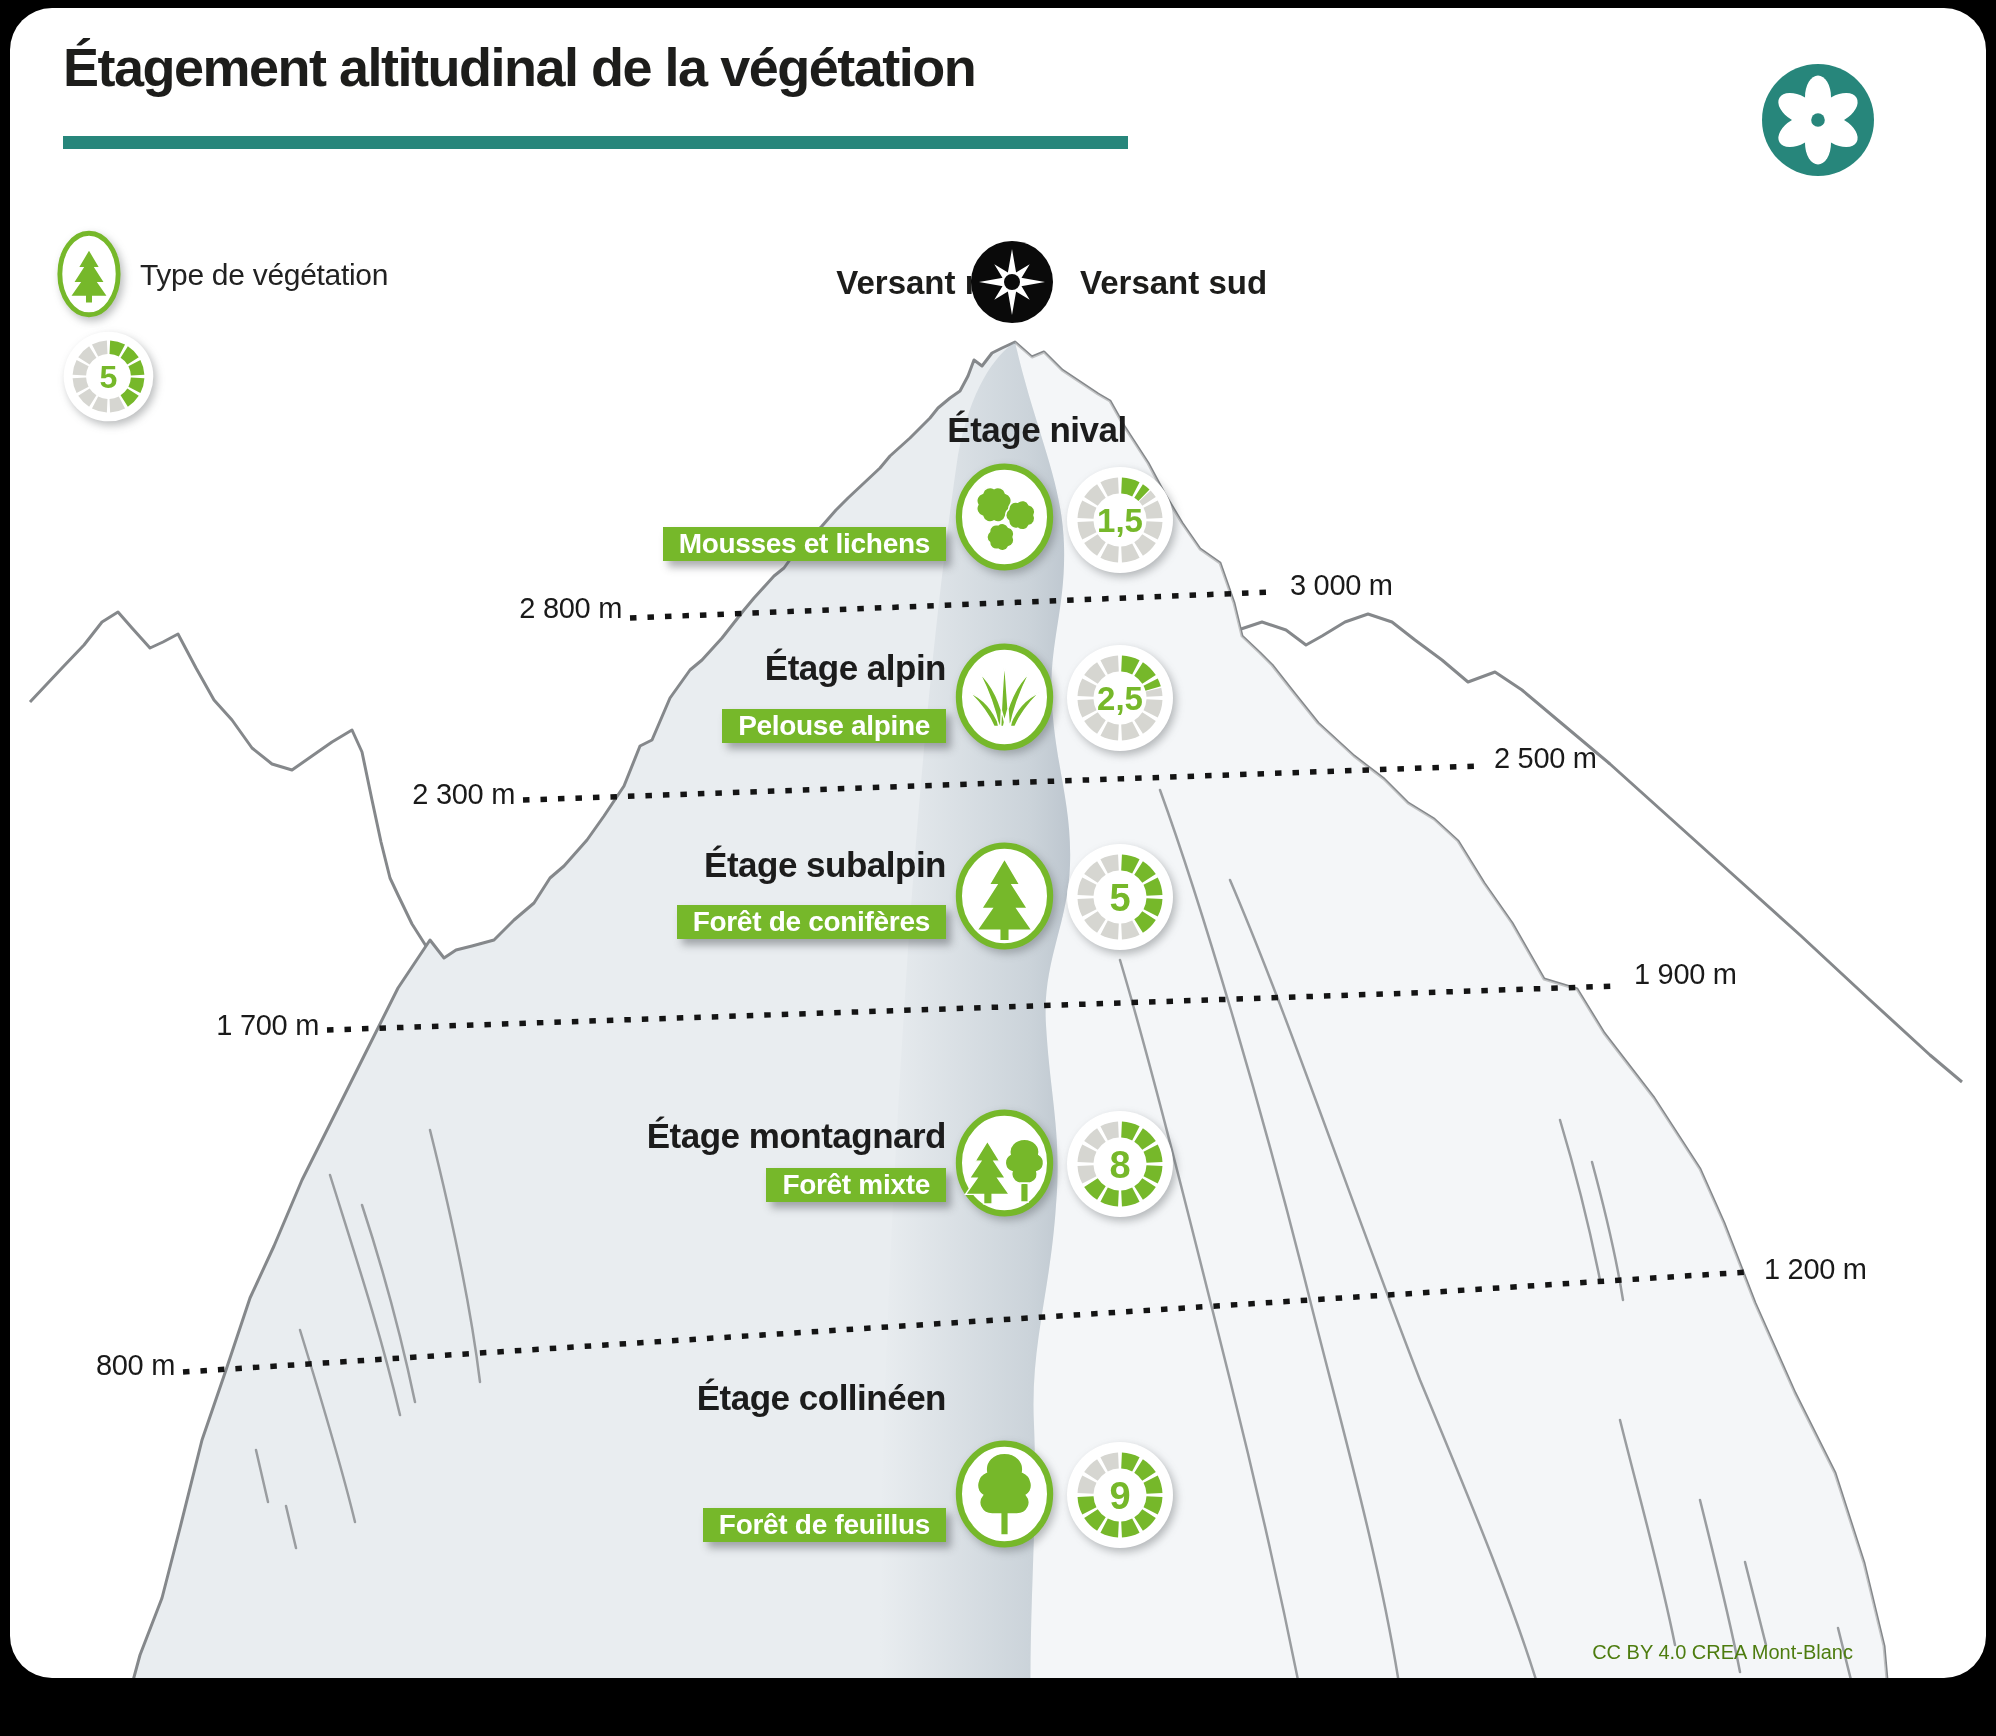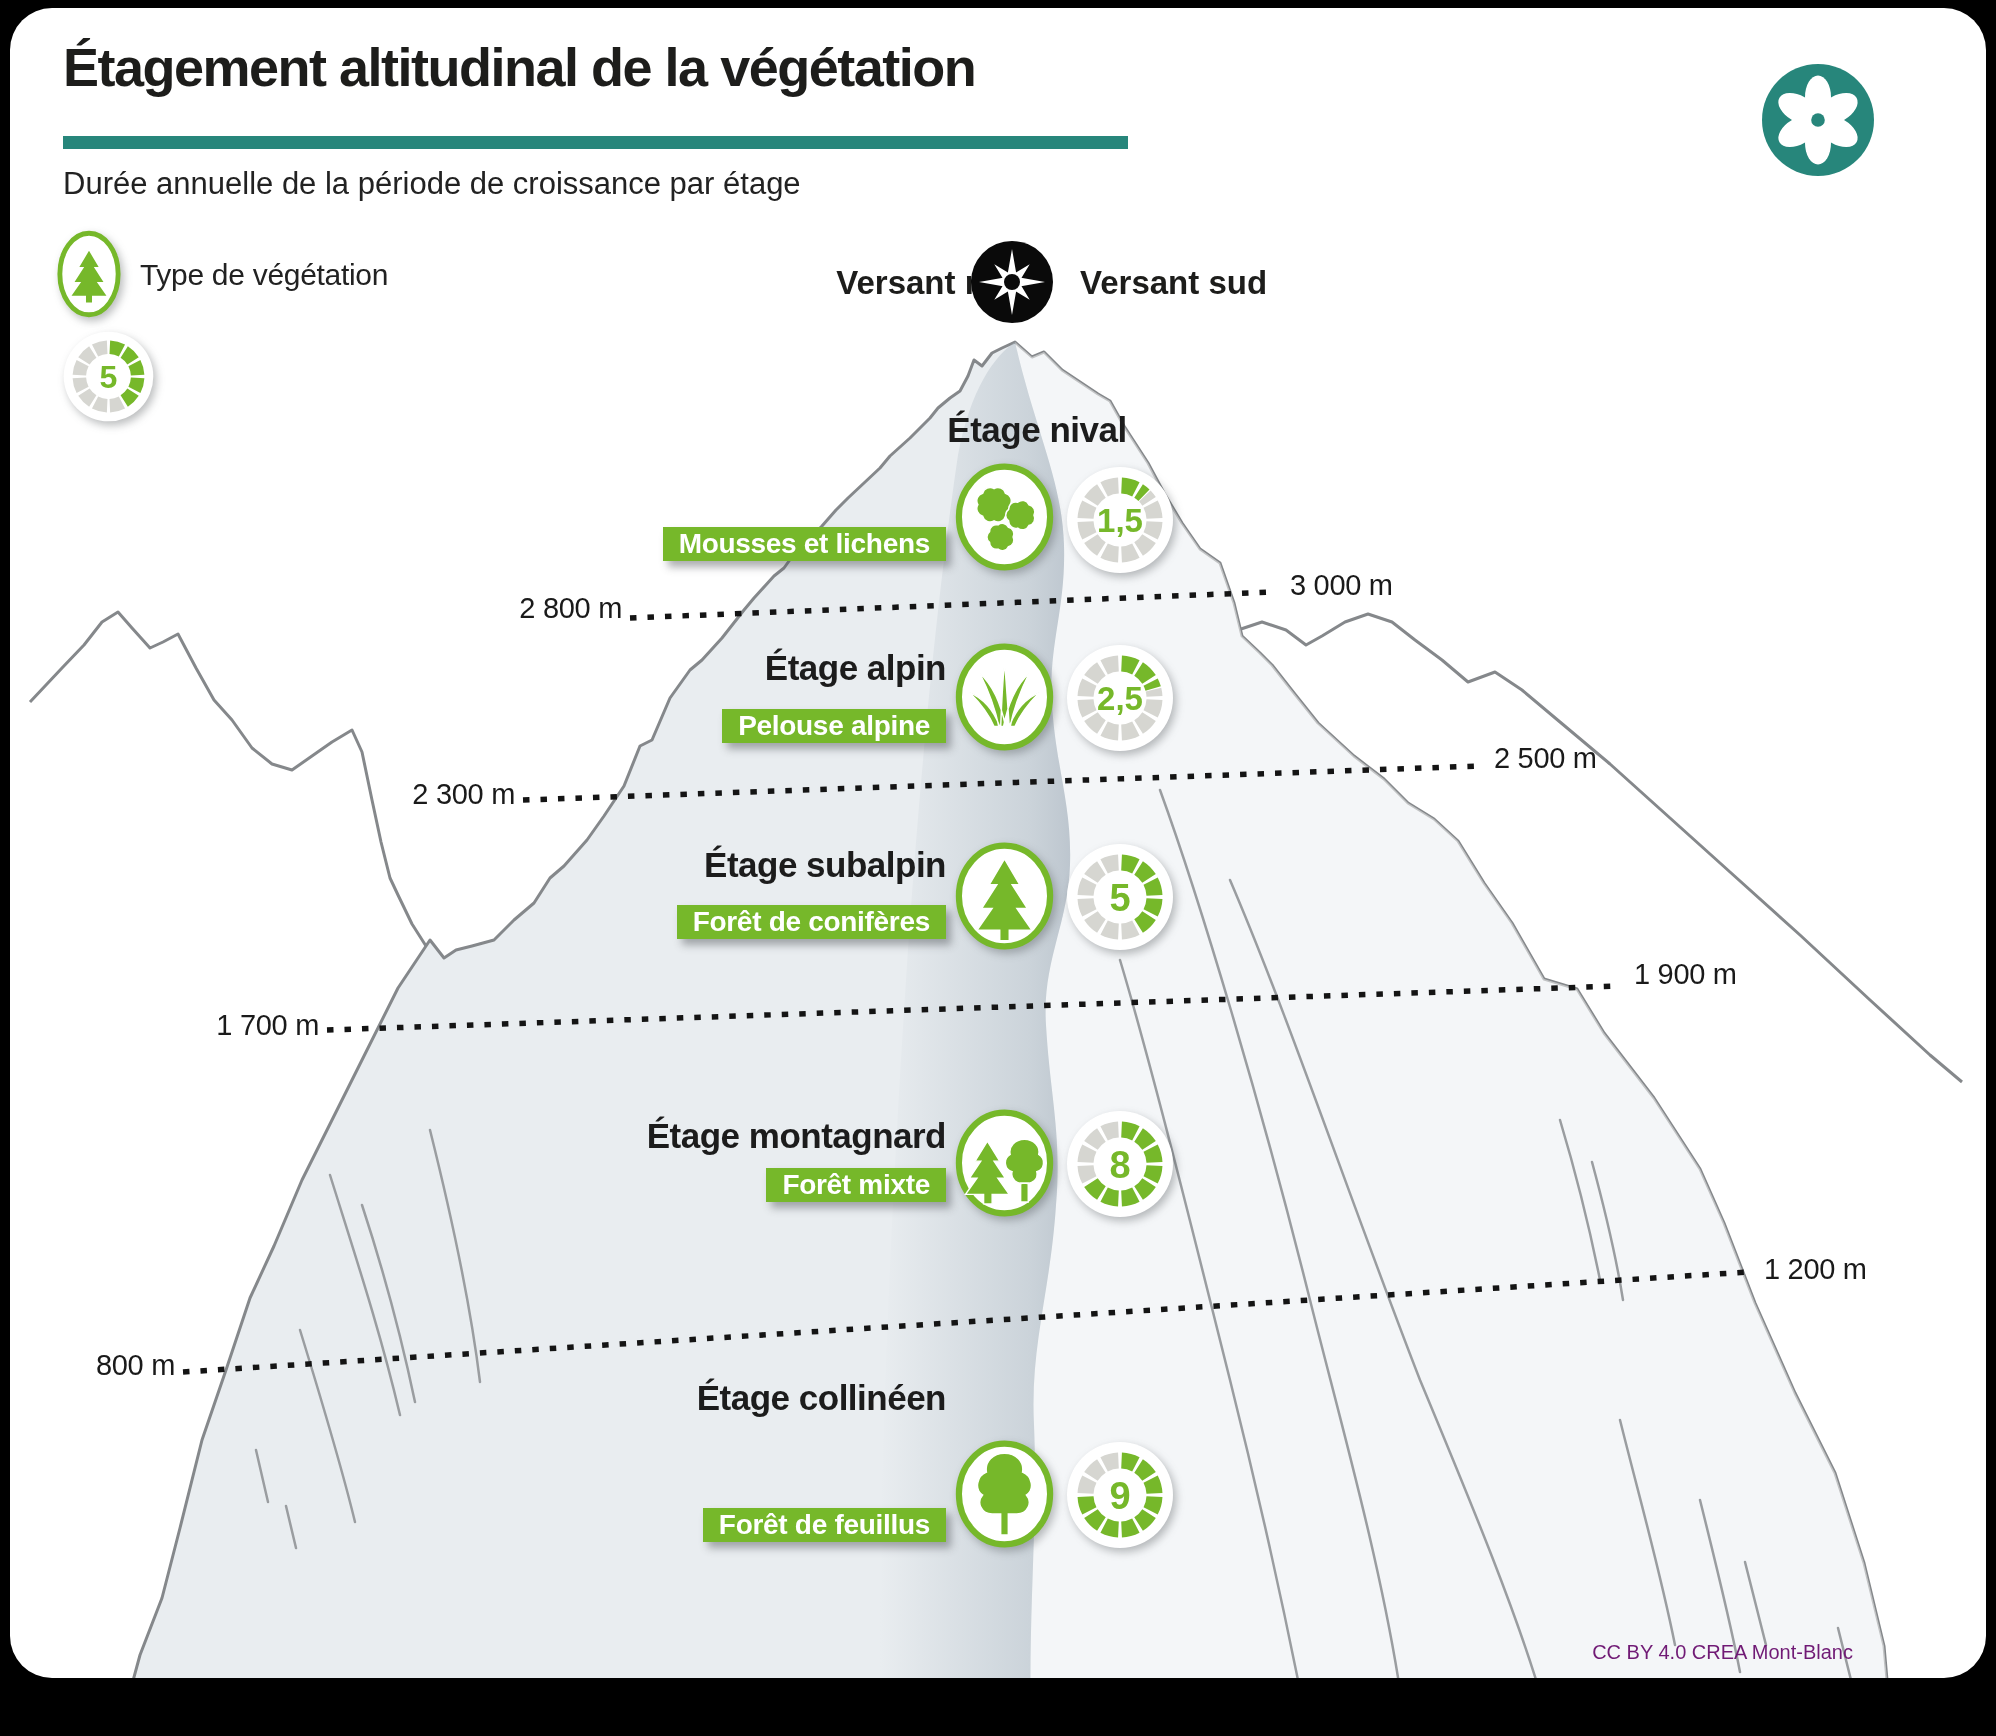--- a/index.html
+++ b/index.html
@@ -16,21 +16,21 @@
   #legend-growth-label{left:170px;top:340px;line-height:40px;}
   .versant{font-size:33px;font-weight:bold;color:#1d1d1b;}
   #versant-nord{right:958px;top:264px;}
   #versant-sud{left:1080px;top:264px;}
   .zone-heading{font-size:35px;font-weight:bold;color:#1c1c1c;letter-spacing:-0.5px;white-space:nowrap;}
   .zone-heading.right{right:1050px;text-align:right;}
   .badge{background:#76b82a;color:#fff;font-size:28px;font-weight:bold;padding:1px 16px;white-space:nowrap;box-shadow:5px 6px 8px rgba(70,75,80,.45);letter-spacing:-0.3px;}
   .badge-wrap{display:flex;justify-content:flex-end;}
   .alt-label{font-size:29px;color:#1a1a1a;white-space:nowrap;letter-spacing:-0.3px;}
   .alt-right{text-align:right;}
-  #credit{right:143px;top:1641px;font-size:20px;color:#701a75;}
+  #credit{right:143px;top:1641px;font-size:20px;color:#4d7c0f;}
   .vicon,.gauge{filter:drop-shadow(3px 4px 4px rgba(60,65,70,.35));}
   .zrow{pointer-events:none;}
 </style>
 </head>
 <body>
 
 <div class="stage">
   <div class="card">
     <div class="canvas">
 
@@ -83,21 +83,20 @@
         <g stroke="#141414" stroke-width="5.5" stroke-dasharray="6.5 11" fill="none">
           <line x1="630" y1="618" x2="1272" y2="592"></line>
           <line x1="523" y1="800" x2="1480" y2="766"></line>
           <line x1="327" y1="1030" x2="1618" y2="986"></line>
           <line x1="183" y1="1372" x2="1748" y2="1272"></line>
         </g>
       </svg>
 
       <div class="abs" id="page-title">Étagement altitudinal de la végétation</div>
       <div class="abs" id="title-bar" style="background: rgb(39, 134, 123);"></div>
-      <div class="abs" id="subtitle">Durée annuelle de la période de croissance par étage</div>
 
       <div class="abs" id="logo" style="left:1760px;top:62px;width:116px;height:116px;"><svg width="100%" height="100%" viewBox="0 0 116 116">
        <circle cx="58" cy="58" r="56" fill="#27867b"></circle>
        <g transform="translate(58,58)">
               <ellipse cx="0" cy="-23" rx="13" ry="21.5" fill="#fff" transform="rotate(0)"></ellipse>
               <ellipse cx="0" cy="-23" rx="13" ry="21.5" fill="#fff" transform="rotate(60)"></ellipse>
               <ellipse cx="0" cy="-23" rx="13" ry="21.5" fill="#fff" transform="rotate(120)"></ellipse>
               <ellipse cx="0" cy="-23" rx="13" ry="21.5" fill="#fff" transform="rotate(180)"></ellipse>
               <ellipse cx="0" cy="-23" rx="13" ry="21.5" fill="#fff" transform="rotate(240)"></ellipse>
               <ellipse cx="0" cy="-23" rx="13" ry="21.5" fill="#fff" transform="rotate(300)"></ellipse>

